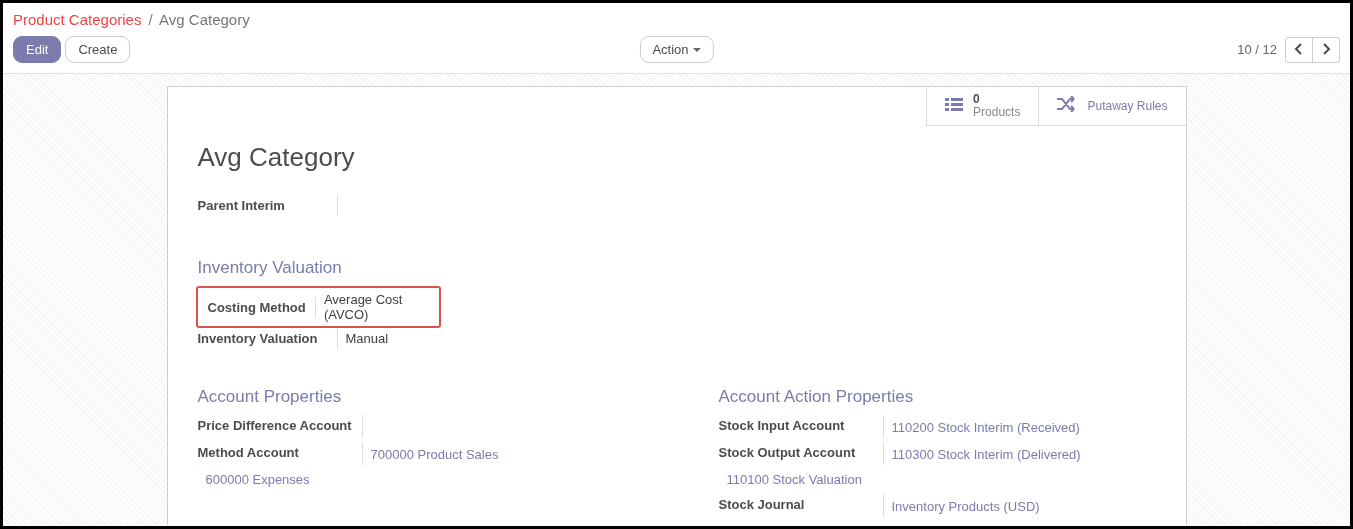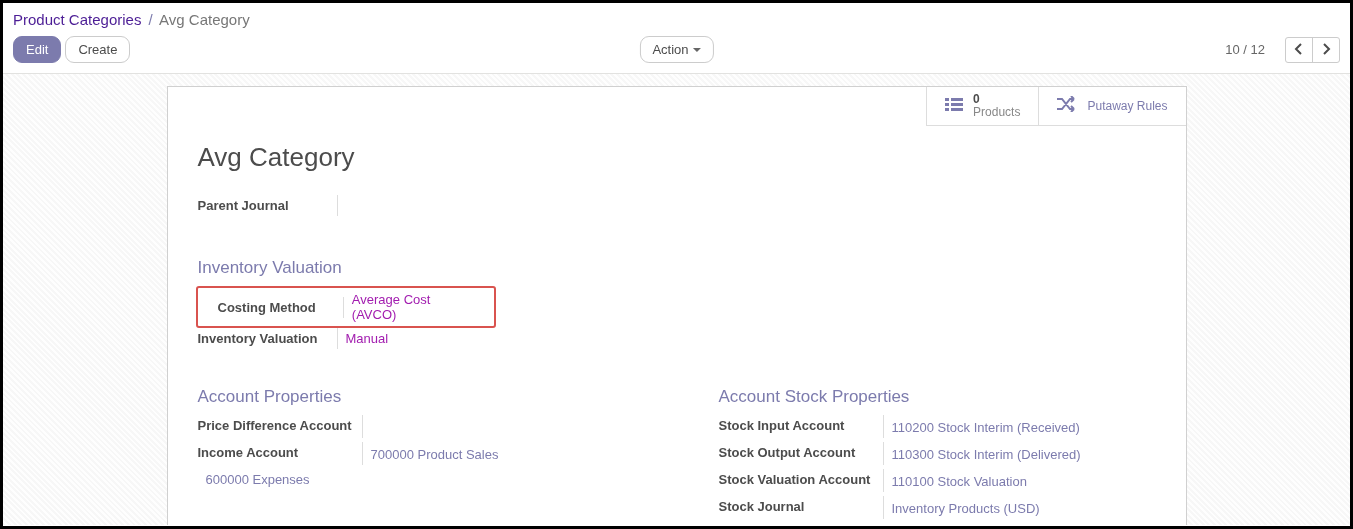--- a/index.html
+++ b/index.html
@@ -11,21 +11,21 @@
     border: 3px solid #000;
     width: 1353px;
     height: 529px;
     overflow: hidden;
     position: relative;
   }
   .breadcrumb {
     padding: 8px 10px 4px 10px;
     font-size: 15px;
   }
-  .breadcrumb a { color: #4c1d95; text-decoration: none; }
+  .breadcrumb a { color: #ef4444; text-decoration: none; }
   .breadcrumb .sep { color: #7c7bad; margin: 0 3px; }
   .breadcrumb .current { color: #777; }
   .toolbar {
     display: flex;
     align-items: center;
     padding: 4px 10px 10px 10px;
     border-bottom: 1px solid #e2e2e0;
   }
   .btn {
     border: 1px solid #ccc;
@@ -46,21 +46,21 @@
     position: absolute;
     left: 50%;
     transform: translateX(-50%);
   }
   .btn-action { display: inline-flex; align-items: center; gap: 4px; text-align: center; }
   .caret-down { border-top: 4px solid #666; border-left: 4px solid transparent; border-right: 4px solid transparent; display:inline-block; }
   .toolbar-right {
     margin-left: auto;
     display: flex;
     align-items: center;
-    gap: 20px;
+    gap: 8px;
     color: #666;
     text-align: center;
   }
   .nav-arrows { display:flex; border:1px solid #ccc; border-radius:3px; overflow:hidden; }
   .nav-arrows .nav-btn { padding:4px 8px; cursor:pointer; font-size:14px; color:#4c4c4c; }
   .nav-arrows .nav-btn + .nav-btn { border-left:1px solid #ccc; }
 
   .page-bg {
     background-image: repeating-linear-gradient(45deg, #f7f7f7 0 2px, #fefefe 2px 4px);
     padding: 0;
@@ -93,26 +93,26 @@
   }
   .stat-btn:first-child{ border-left:none;}
   .stat-btn .stat-txt { display:flex; flex-direction:column; line-height:1.1; color:#888;}
   .stat-btn .stat-txt .v { color:#4c4c4c; font-weight:bold;}
   .icon-list, .icon-shuffle { color:#7c7bad; font-size:18px; }
 
   .sheet-inner { padding: 55px 30px 20px 30px; }
   h1.title { font-size: 26px; color:#4c4c4c; margin-bottom: 22px; font-weight: 500;}
   .field-row { display:flex; align-items:center; margin-bottom:4px; }
   .field-label { width: 140px; font-weight:bold; color:#4c4c4c; border-right:1px solid #ddd; padding:3px 6px 3px 0;}
-  .field-value { padding:3px 8px; color:#a21caf; }
+  .field-value { padding:3px 8px; color:#404040; }
 
   h2.section { color:#7c7bad; font-size:17px; font-weight:500; margin: 34px 0 8px 0; }
   h2.section.first { margin-top: 42px; }
 
-  .highlight-box { border:2px solid #d9534f; border-radius:3px; padding:1px 20px; margin-left:-2px; margin-right:10px; width: 300px; }
+  .highlight-box { border:2px solid #d9534f; border-radius:3px; padding:1px 10px; margin-left:-2px; margin-right:10px; width: 245px; }
 
   .two-col { display:flex; gap: 84px; }
   .col { flex:1; }
   .col a { color:#7c7bad; text-decoration:none; }
 
   .field-row2 { display:flex; align-items:flex-end; margin-bottom:4px; }
   .field-label2 { width: 165px; font-weight:bold; color:#4c4c4c; border-right:1px solid #ddd; padding:3px 6px 3px 0; line-height:1.3;}
   .field-value2 { padding:3px 8px; color:#4c4c4c; }
 </style>
 </head>
@@ -176,21 +176,21 @@
             </svg>
         </span>
         <span>Putaway Rules</span>
       </div>
     </div>
 
     <div class="sheet-inner">
       <h1 class="title">Avg Category</h1>
 
       <div class="field-row">
-        <div class="field-label">Parent Journal</div>
+        <div class="field-label">Parent Interim</div>
         <div class="field-value"></div>
       </div>
 
       <h2 class="section first">Inventory Valuation</h2>
 
       <div class="highlight-box">
         <div class="field-row" style="margin-bottom:0;">
           <div class="field-label">Costing Method</div>
           <div class="field-value">Average Cost (AVCO)</div>
         </div>
@@ -201,39 +201,38 @@
       </div>
 
       <div class="two-col">
         <div class="col">
           <h2 class="section">Account Properties</h2>
           <div class="field-row2">
             <div class="field-label2">Price Difference Account</div>
             <div class="field-value2"></div>
           </div>
           <div class="field-row2">
-            <div class="field-label2">Income Account</div>
+            <div class="field-label2">Method Account</div>
             <div class="field-value2"><a href="#">700000 Product Sales</a></div>
           </div>
           <div class="field-row2">
             <div class="field-value2"><a href="#">600000 Expenses</a></div>
           </div>
         </div>
         <div class="col">
-          <h2 class="section">Account Stock Properties</h2>
+          <h2 class="section">Account Action Properties</h2>
           <div class="field-row2">
             <div class="field-label2">Stock Input Account</div>
             <div class="field-value2"><a href="#">110200 Stock Interim (Received)</a></div>
           </div>
           <div class="field-row2">
             <div class="field-label2">Stock Output Account</div>
             <div class="field-value2"><a href="#">110300 Stock Interim (Delivered)</a></div>
           </div>
           <div class="field-row2">
-            <div class="field-label2">Stock Valuation Account</div>
             <div class="field-value2"><a href="#">110100 Stock Valuation</a></div>
           </div>
           <div class="field-row2">
             <div class="field-label2">Stock Journal</div>
             <div class="field-value2"><a href="#">Inventory Products (USD)</a></div>
           </div>
         </div>
       </div>
 
     </div>

